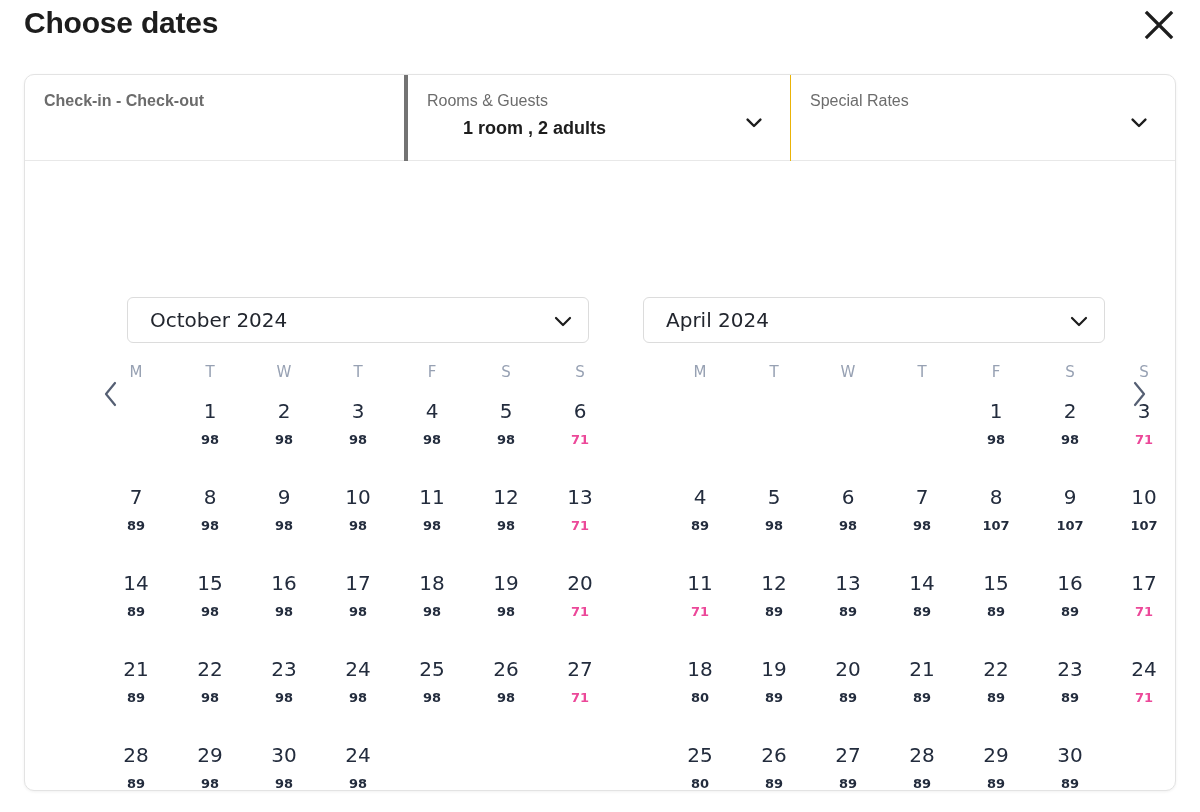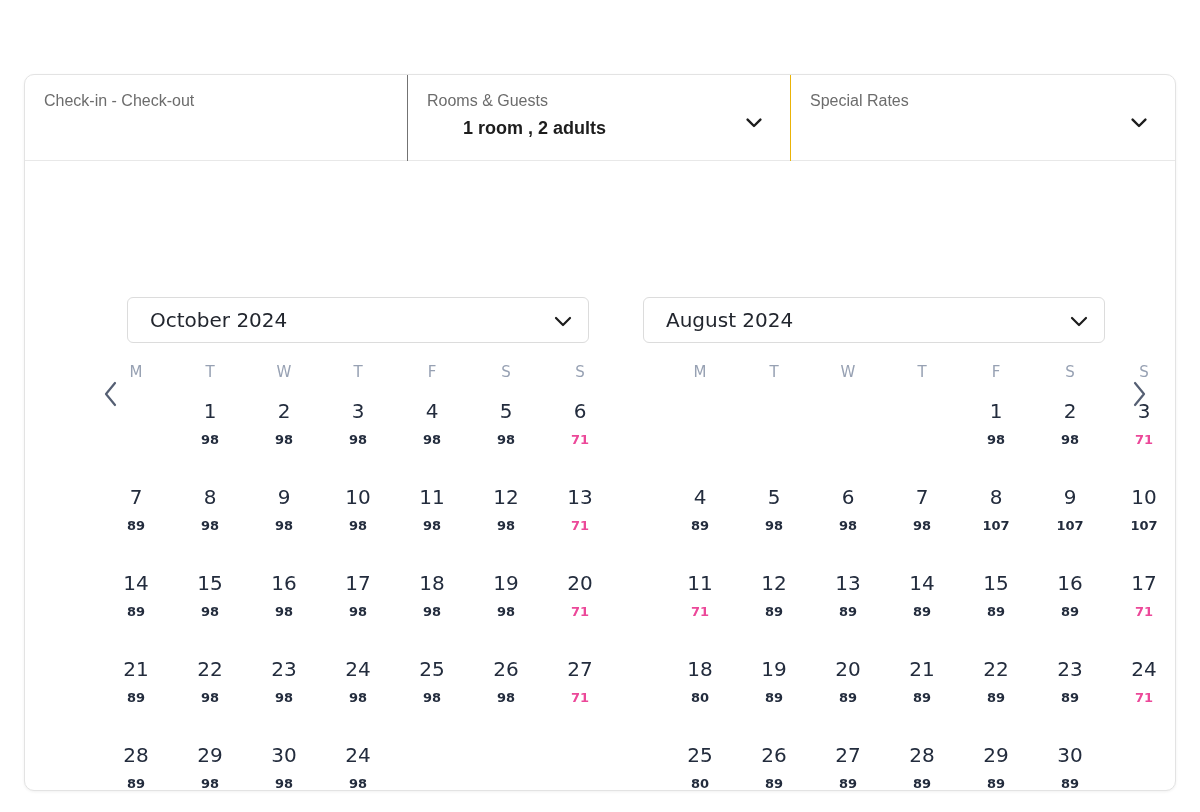--- a/index.html
+++ b/index.html
@@ -74,21 +74,21 @@
   }
   .sb-field {
     position: relative;
     height: 86px;
     padding: 16px 0 0 19px;
     display: flex;
     flex-direction: column;
     justify-content: flex-start;
     cursor: pointer;
   }
-  .sb-field.checkin  { width: 383px; border-right: 1px solid #737373; }
+  .sb-field.checkin  { width: 383px; border-right: 4px solid #737373; font-weight: bold; }
   .sb-field.rooms    { width: 383px; border-right: 1px solid #eab308; }
   .sb-field.rates    { width: 384px; }
 
   .sb-label {
     font-size: 16px;
     color: #6c6c6c;
     line-height: 20px;
     margin-bottom: 6px;
   }
   .sb-value {
@@ -217,20 +217,30 @@
     line-height: 16px;
     font-family: "DejaVu Sans", sans-serif;
   }
   .day-price.low { color: #ec4899; }
 </style>
 </head>
 <body>
 
 <div class="page">
 
+  <div class="dialog-header">
+    <div class="dialog-title">Choose dates</div>
+    <button class="close-btn">
+      <span>
+        <svg width="34" height="34" viewBox="0 0 34 34">
+          <path d="M5 5 L29 29 M29 5 L5 29" stroke="#1d1d1d" stroke-width="3.2" stroke-linecap="square" fill="none"></path>
+        </svg>
+      </span>
+    </button>
+  </div>
 
   <div class="booking-card">
 
     <div class="search-bar">
 
       <div class="sb-field checkin">
         <div class="sb-label">Check-in - Check-out</div>
         <div class="sb-value"></div>
       </div>
 
@@ -276,21 +286,21 @@
       <div class="month-select left">
         <div class="month-label">October 2024</div>
         <span class="month-caret">
           <svg width="18" height="11" viewBox="0 0 18 11">
             <path d="M2 2 L9 9 L16 2" stroke="#1d1d1d" stroke-width="2.2" fill="none" stroke-linecap="round" stroke-linejoin="round"></path>
           </svg>
         </span>
       </div>
 
       <div class="month-select right">
-        <div class="month-label">August 2024</div>
+        <div class="month-label">April 2024</div>
         <span class="month-caret">
           <svg width="18" height="11" viewBox="0 0 18 11">
             <path d="M2 2 L9 9 L16 2" stroke="#1d1d1d" stroke-width="2.2" fill="none" stroke-linecap="round" stroke-linejoin="round"></path>
           </svg>
         </span>
       </div>
 
       <div class="month-grid left" id="grid-0">
           <div class="dow-row">
             <div class="dow">M</div>

